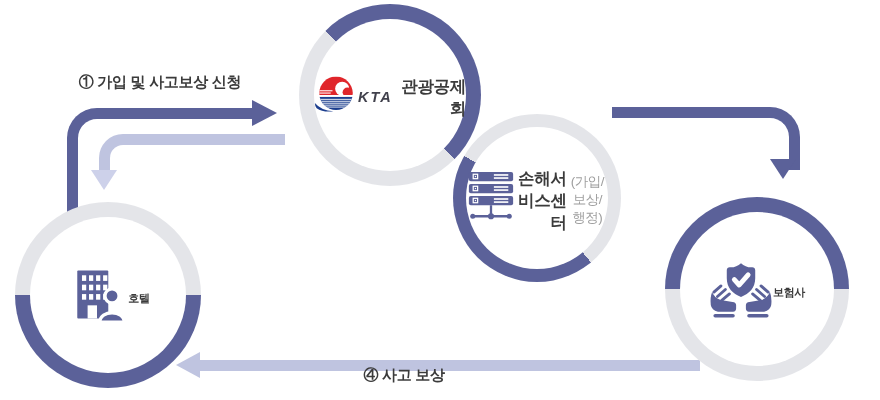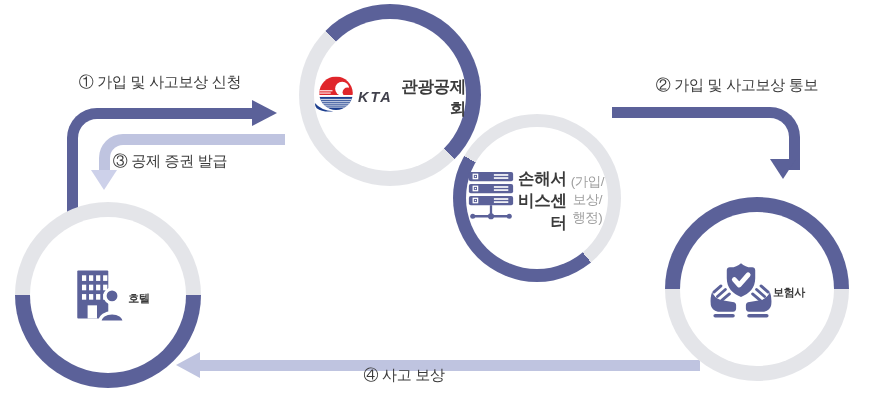--- a/index.html
+++ b/index.html
@@ -43,45 +43,43 @@
   #a3-head{left:91px;top:170px;width:0;height:0;
     border-left:13px solid transparent;border-right:13px solid transparent;border-top:20px solid var(--lavender_light);}
   #a2-body{left:612px;top:107px;width:177px;height:52px;
     border-top:11px solid var(--slate);border-right:11px solid var(--slate);border-top-right-radius:30px;}
   #a2-head{left:770px;top:159px;width:0;height:0;
     border-left:13px solid transparent;border-right:13px solid transparent;border-top:20px solid var(--slate);}
   #a4-body{left:199px;top:360px;width:501px;height:11px;background:var(--lavender);}
   #a4-head{left:176px;top:352px;width:0;height:0;
     border-top:13px solid transparent;border-bottom:13px solid transparent;border-right:24px solid var(--lavender);}
 
-  .flow-label{font-size:15px;font-weight:400;color:var(--text_dark);white-space:nowrap;
+  .flow-label{font-size:15px;font-weight:700;color:var(--text_dark);white-space:nowrap;
               transform:translate(-50%,-50%);letter-spacing:-0.3px;}
   #label-step1{left:160px;top:82px;}
   #label-step2{left:737px;top:85px;}
   #label-step3{left:170px;top:161px;}
   #label-step4{left:404px;top:375px;}
 
   .red{fill:var(--kta_red);} .blue{fill:var(--kta_blue);}
 </style>
 </head>
 <body>
 
 <div class="canvas">
 
   <div class="arrow" id="a1-body"></div>
   <div class="head" id="a1-head"></div>
   <div class="flow-label" id="label-step1">① 가입 및 사고보상 신청</div>
 
   <div class="arrow" id="a3-body"></div>
   <div class="head" id="a3-head"></div>
-  <div class="flow-label" id="label-step3">③ 공제 증권 발급</div>
 
   <div class="arrow" id="a2-body"></div>
   <div class="head" id="a2-head"></div>
-  <div class="flow-label" id="label-step2">② 가입 및 사고보상 통보</div>
 
   <div class="arrow" id="a4-body"></div>
   <div class="head" id="a4-head"></div>
   <div class="flow-label" id="label-step4">④ 사고 보상</div>
 
   <div class="node" id="node-kta">
     <div class="inner">
       <span class="icon-wrap">
         <svg width="44" height="40" viewBox="0 0 50 44">
           <defs>

